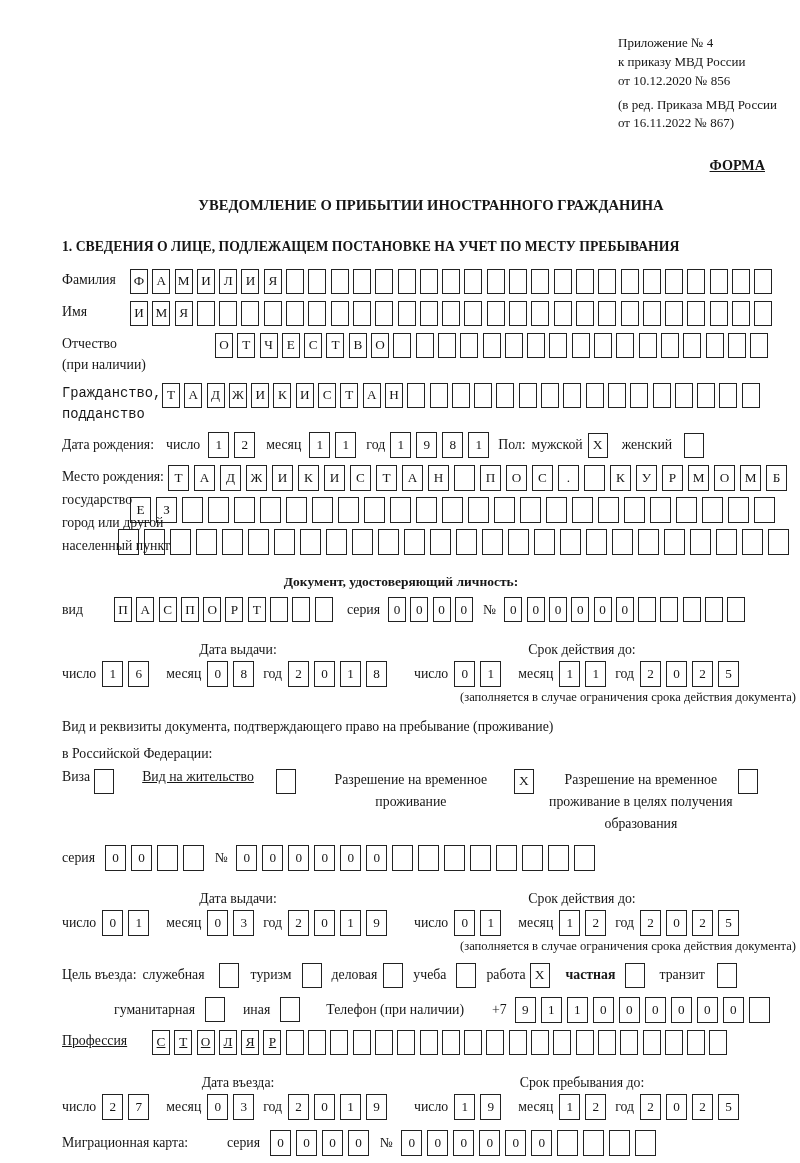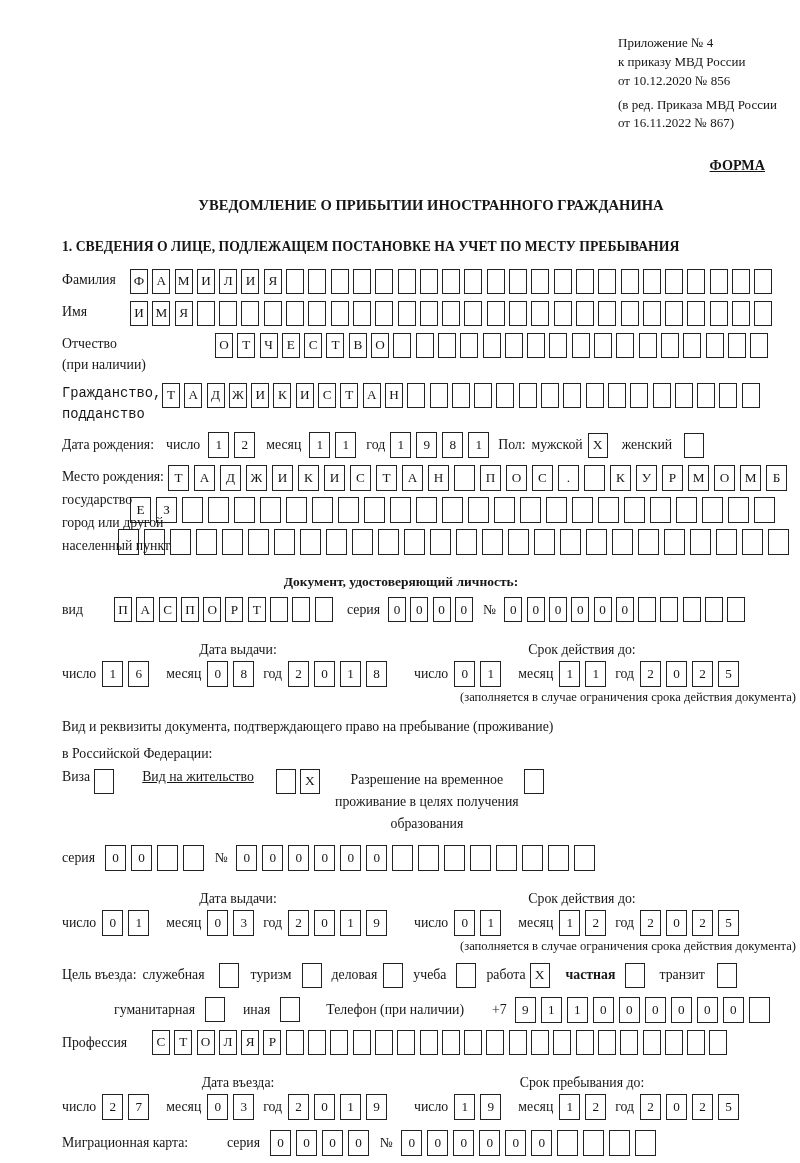--- a/index.html
+++ b/index.html
@@ -407,20 +407,21 @@
 
   <div class="para">
     <div>Вид и реквизиты документа, подтверждающего право на пребывание (проживание)</div>
     <div>в Российской Федерации:</div>
   </div>
   <div class="optrow">
     <span class="t">Виза</span>
     <span class="chk" style="margin-left:4px;"></span>
     <span class="t" style="margin-left:28px;text-decoration:underline;">Вид на жительство</span>
     <span class="chk" style="margin-left:22px;"></span>
+    <span class="c" style="width:198px;margin-left:16px;">Разрешение на временное проживание</span>
     <span class="chk" style="margin-left:4px;">X</span>
     <span class="c" style="width:186px;margin-left:14px;">Разрешение на временное проживание в целях получения образования</span>
     <span class="chk" style="margin-left:4px;"></span>
   </div>
   <div class="frow" style="align-items:center;margin-top:10px;">
     <span class="t" style="margin-right:10px;">серия</span>
     <div class="cells lg">
         <span class="cell">0</span>
         <span class="cell">0</span>
         <span class="cell"></span>
@@ -521,21 +522,21 @@
         <span class="cell">0</span>
         <span class="cell">0</span>
         <span class="cell">0</span>
         <span class="cell">0</span>
         <span class="cell">0</span>
         <span class="cell">0</span>
         <span class="cell"></span>
       </div>
   </div>
 
-  <div class="frow" style="align-items:center;">
+  <div class="frow" style="text-decoration:underline;">
     <div class="flabel" style="width:90px;">Профессия</div>
     <div class="cells">
         <span class="cell">С</span>
         <span class="cell">Т</span>
         <span class="cell">О</span>
         <span class="cell">Л</span>
         <span class="cell">Я</span>
         <span class="cell">Р</span>
         <span class="cell"></span>
         <span class="cell"></span>

